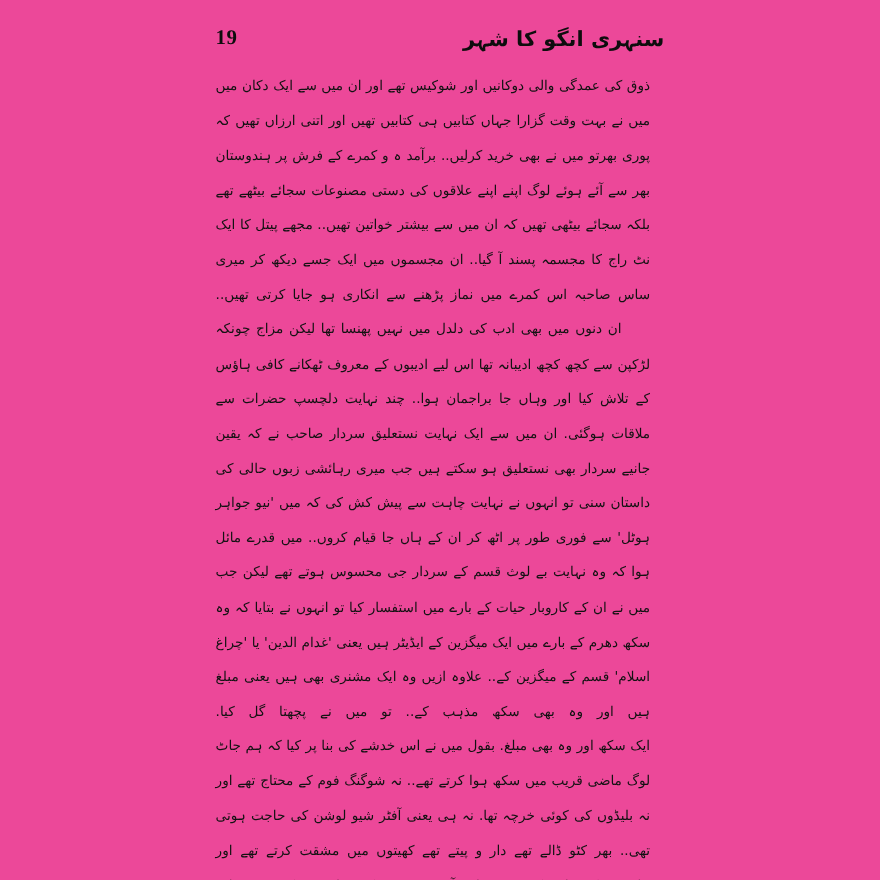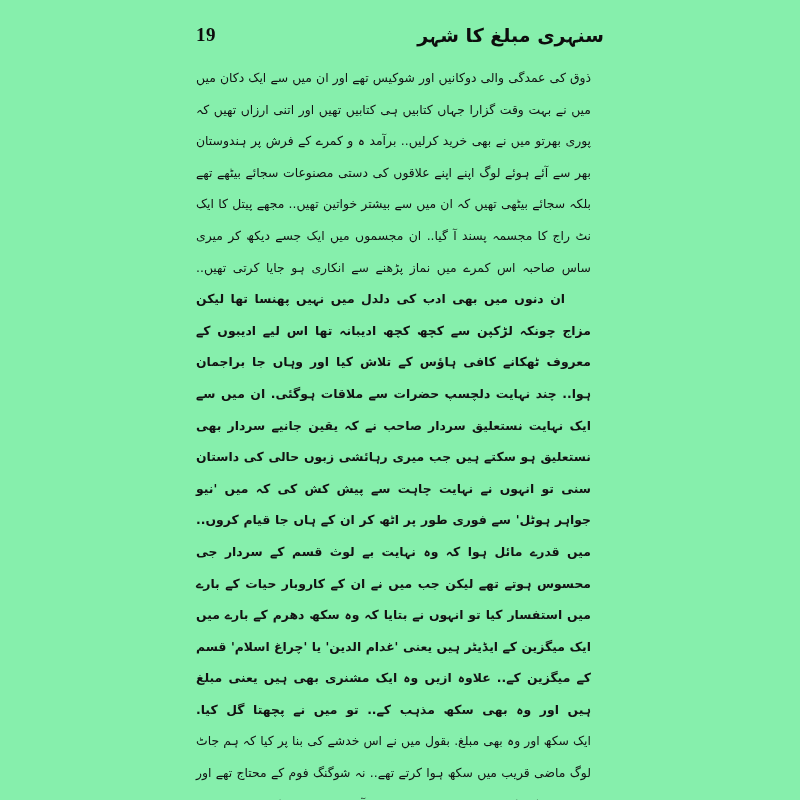--- a/index.html
+++ b/index.html
@@ -11,21 +11,21 @@
     width: 800px;
     height: 800px;
     font-family: "DejaVu Sans", sans-serif;
     color: #111111;
     overflow: hidden;
   }
   .page {
     position: relative;
     width: 800px;
     height: 800px;
-    background: #86efac;
+    background: #ec4899;
     box-sizing: border-box;
   }
   .page-header {
     position: absolute;
     top: 18px;
     left: 196px;
     right: 196px;
     height: 34px;
     display: flex;
     align-items: center;
@@ -59,37 +59,36 @@
     line-height: 31.6px;
     color: #121212;
   }
   .body-text p {
     margin: 0 13px 0 0;
     padding: 0;
     text-indent: 0;
   }
   .body-text p.indented {
     text-indent: 26px;
-    font-weight: bold;
   }
   .body-text p + p {
     margin-top: 0;
   }
   .para-last {
     text-align-last: right;
   }
 </style>
 </head>
 <body>
 
 <div class="page">
 
   <div class="page-header">
     <span class="page-number">19</span>
-    <span class="book-title">سنہری مبلغ کا شہر</span>
+    <span class="book-title">سنہری انگو کا شہر</span>
   </div>
 
   <div class="body-text">
     <p>ذوق کی عمدگی والی دوکانیں اور شوکیس تھے اور ان میں سے ایک دکان میں میں نے بہت وقت گزارا جہاں کتابیں ہی کتابیں تھیں اور اتنی ارزاں تھیں کہ پوری بھرتو میں نے بھی خرید کرلیں.. برآمد ہ و کمرے کے فرش پر ہندوستان بھر سے آئے ہوئے لوگ اپنے اپنے علاقوں کی دستی مصنوعات سجائے بیٹھے تھے بلکہ سجائے بیٹھی تھیں کہ ان میں سے بیشتر خواتین تھیں.. مجھے پیتل کا ایک نٹ راج کا مجسمہ پسند آ گیا.. ان مجسموں میں ایک جسے دیکھ کر میری ساس صاحبہ اس کمرے میں نماز پڑھنے سے انکاری ہو جایا کرتی تھیں..</p>
     <p class="indented">ان دنوں میں بھی ادب کی دلدل میں نہیں پھنسا تھا لیکن مزاج چونکہ لڑکپن سے کچھ کچھ ادیبانہ تھا اس لیے ادیبوں کے معروف ٹھکانے کافی ہاؤس کے تلاش کیا اور وہاں جا براجمان ہوا.. چند نہایت دلچسپ حضرات سے ملاقات ہوگئی. ان میں سے ایک نہایت نستعلیق سردار صاحب نے کہ یقین جانیے سردار بھی نستعلیق ہو سکتے ہیں جب میری رہائشی زبوں حالی کی داستان سنی تو انہوں نے نہایت چاہت سے پیش کش کی کہ میں 'نیو جواہر ہوٹل' سے فوری طور پر اٹھ کر ان کے ہاں جا قیام کروں.. میں قدرے مائل ہوا کہ وہ نہایت بے لوث قسم کے سردار جی محسوس ہوتے تھے لیکن جب میں نے ان کے کاروبار حیات کے بارے میں استفسار کیا تو انہوں نے بتایا کہ وہ سکھ دھرم کے بارے میں ایک میگزین کے ایڈیٹر ہیں یعنی 'غدام الدین' یا 'چراغ اسلام' قسم کے میگزین کے.. علاوہ ازیں وہ ایک مشنری بھی ہیں یعنی مبلغ ہیں اور وہ بھی سکھ مذہب کے.. تو میں نے پچھتا گل کیا.</p>
     <p class="para-last">ایک سکھ اور وہ بھی مبلغ. بقول میں نے اس خدشے کی بنا پر کیا کہ ہم جاٹ لوگ ماضی قریب میں سکھ ہوا کرتے تھے.. نہ شوگنگ فوم کے محتاج تھے اور نہ بلیڈوں کی کوئی خرچہ تھا. نہ ہی یعنی آفٹر شیو لوشن کی حاجت ہوتی تھی.. بھر کٹو ڈالے تھے دار و پیتے تھے کھیتوں میں مشقت کرتے تھے اور جانوروں کی طرح کرتے تھے.. اپنے آپ پر ہنسنے کی صلاحیت رکھتے تھے.. اور خود ہی سرداروں کے لطیفے سنا کر لوٹ پوٹ ہوتے تھے اور ہم وقت بیٹھے بیٹھے رہتے تھے پھر ہمارے بزرگوں نے جانے کیا سوچا اور مسلمان ہوگئے.. اس سے کم از کم ثابت یہ ہوتا ہے کہ سکھ سوچ بھی سکتے ہیں ورنہ وہ کر دہ کو مسلمان ہوتے.. البتہ بدنیتی فریق</p>
   </div>
 
 </div>
 

